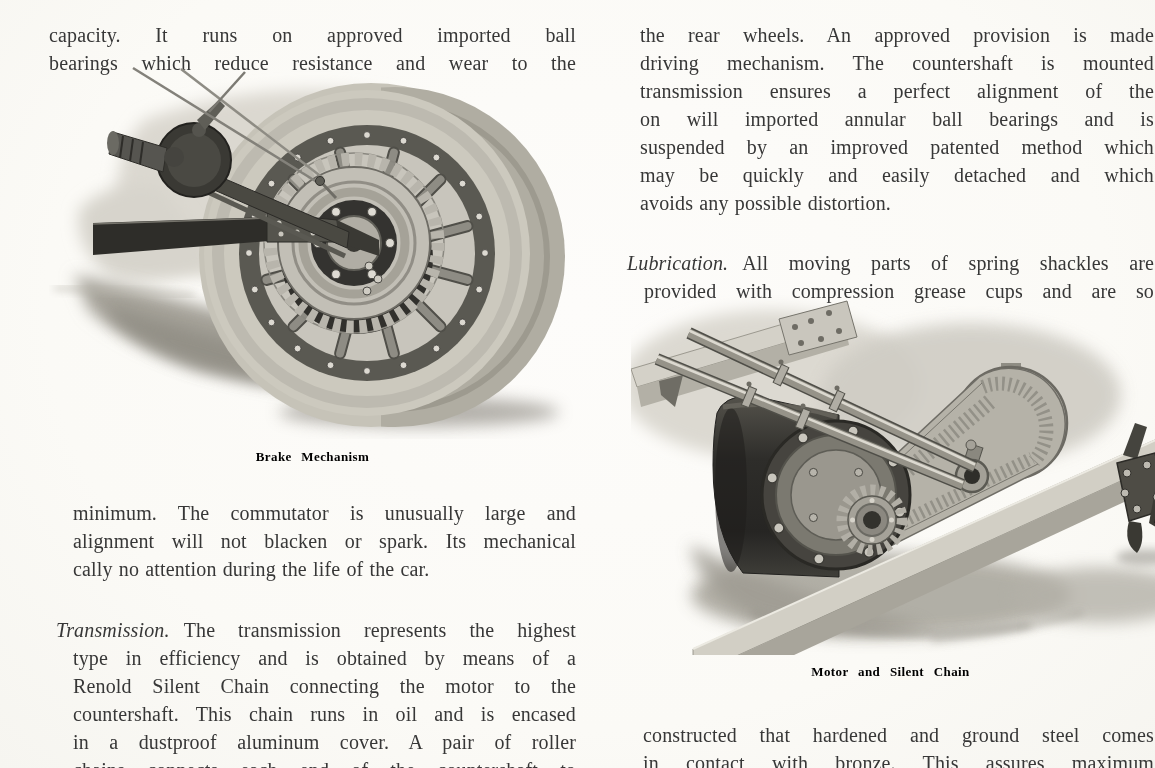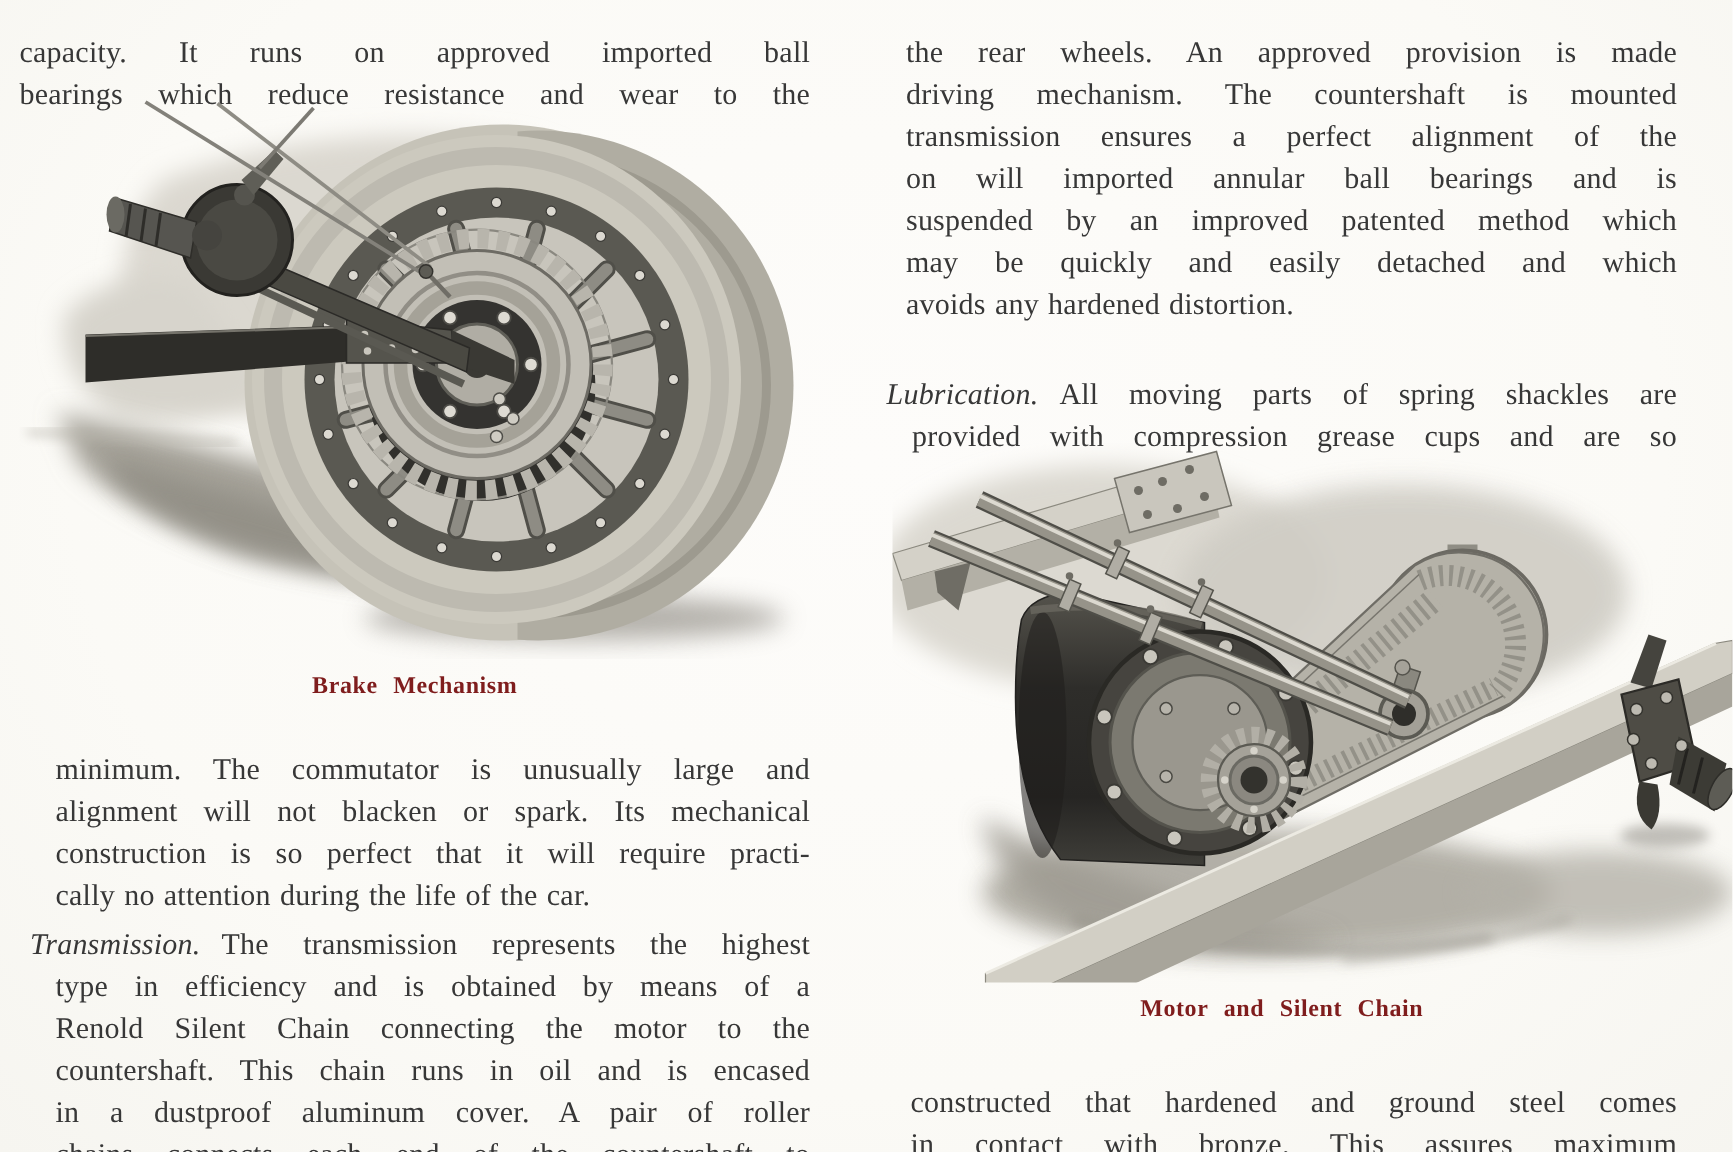--- a/index.html
+++ b/index.html
@@ -2,34 +2,34 @@
 <html><head>
 <meta charset="utf-8">
 <style>
   html,body{margin:0;padding:0;}
   body{
     width:1155px;height:768px;overflow:hidden;position:relative;
     background:radial-gradient(ellipse at 50% 40%, #fdfcfa 0%, #fbfaf6 65%, #f6f5f0 100%);
     font-family:"Liberation Serif","DejaVu Serif",serif;
     color:#373737;
   }
-  .col{position:absolute;top:0;height:768px;}
+  .col{position:absolute;top:0;height:768px;margin-left:36px;}
   .col-left{left:13px;width:527px;}
   .col-right{left:591px;width:527px;}
   .para{position:absolute;left:0;right:0;font-size:20px;line-height:28px;letter-spacing:.15px;word-spacing:1px;}
   .line{display:block;text-align:justify;text-align-last:justify;}
   .line.short{text-align-last:left;}
   .hang .line{padding-left:17px;}
   .hang .line.first{padding-left:0;}
   .lead{font-style:italic;margin-right:14px;}
   .figure{position:absolute;}
   .figure svg{display:block;}
   .fig-caption{
     position:absolute;left:0;width:527px;text-align:center;
-    font-size:16px;font-weight:bold;letter-spacing:.4px;word-spacing:6px;color:#7f1d1d;
+    font-size:13px;font-weight:bold;letter-spacing:.4px;word-spacing:6px;color:#000000;
   }
 </style>
 </head>
 <body>
 
 <div class="col col-left">
 
   <p class="para" style="top:1px;">
     <span class="line">capacity. It runs on approved imported ball</span>
     <span class="line">bearings which reduce resistance and wear to the</span>
@@ -196,21 +196,20 @@
         <circle cx="271" cy="121" r="4.5" fill="#5c5b54" stroke="#33322e"></circle>
       </g>
     </svg>
   </div>
 
   <div class="fig-caption" style="top:449px;">Brake Mechanism</div>
 
   <p class="para" style="top:479px;padding-left:24px;">
     <span class="line">minimum. The commutator is unusually large and</span>
     <span class="line">alignment will not blacken or spark. Its mechanical</span>
-    <span class="line">construction is so perfect that it will require practi-</span>
     <span class="line short">cally no attention during the life of the car.</span>
   </p>
 
   <p class="para hang" style="top:596px;padding-left:7px;">
     <span class="line first"><i class="lead">Transmission.</i><span>The transmission represents the highest</span></span>
     <span class="line">type in efficiency and is obtained by means of a</span>
     <span class="line">Renold Silent Chain connecting the motor to the</span>
     <span class="line">countershaft. This chain runs in oil and is encased</span>
     <span class="line">in a dustproof aluminum cover. A pair of roller</span>
     <span class="line">chains connects each end of the countershaft to</span>
@@ -219,21 +218,21 @@
 
 <div class="col col-right">
 
   <p class="para" style="top:1px;padding-left:13px;">
     <span class="line">the rear wheels. An approved provision is made</span>
     <span class="line">driving mechanism. The countershaft is mounted</span>
     <span class="line">transmission ensures a perfect alignment of the</span>
     <span class="line">on will imported annular ball bearings and is</span>
     <span class="line">suspended by an improved patented method which</span>
     <span class="line">may be quickly and easily detached and which</span>
-    <span class="line short">avoids any hardened distortion.</span>
+    <span class="line short">avoids any possible distortion.</span>
   </p>
 
   <p class="para hang" style="top:229px;">
     <span class="line first"><i class="lead">Lubrication.</i><span>All moving parts of spring shackles are</span></span>
     <span class="line">provided with compression grease cups and are so</span>
   </p>
 
   <div class="figure" style="top:295px;left:4px;width:560px;height:360px;">
     <svg width="560" height="360" viewBox="0 0 560 360">
       <defs>

